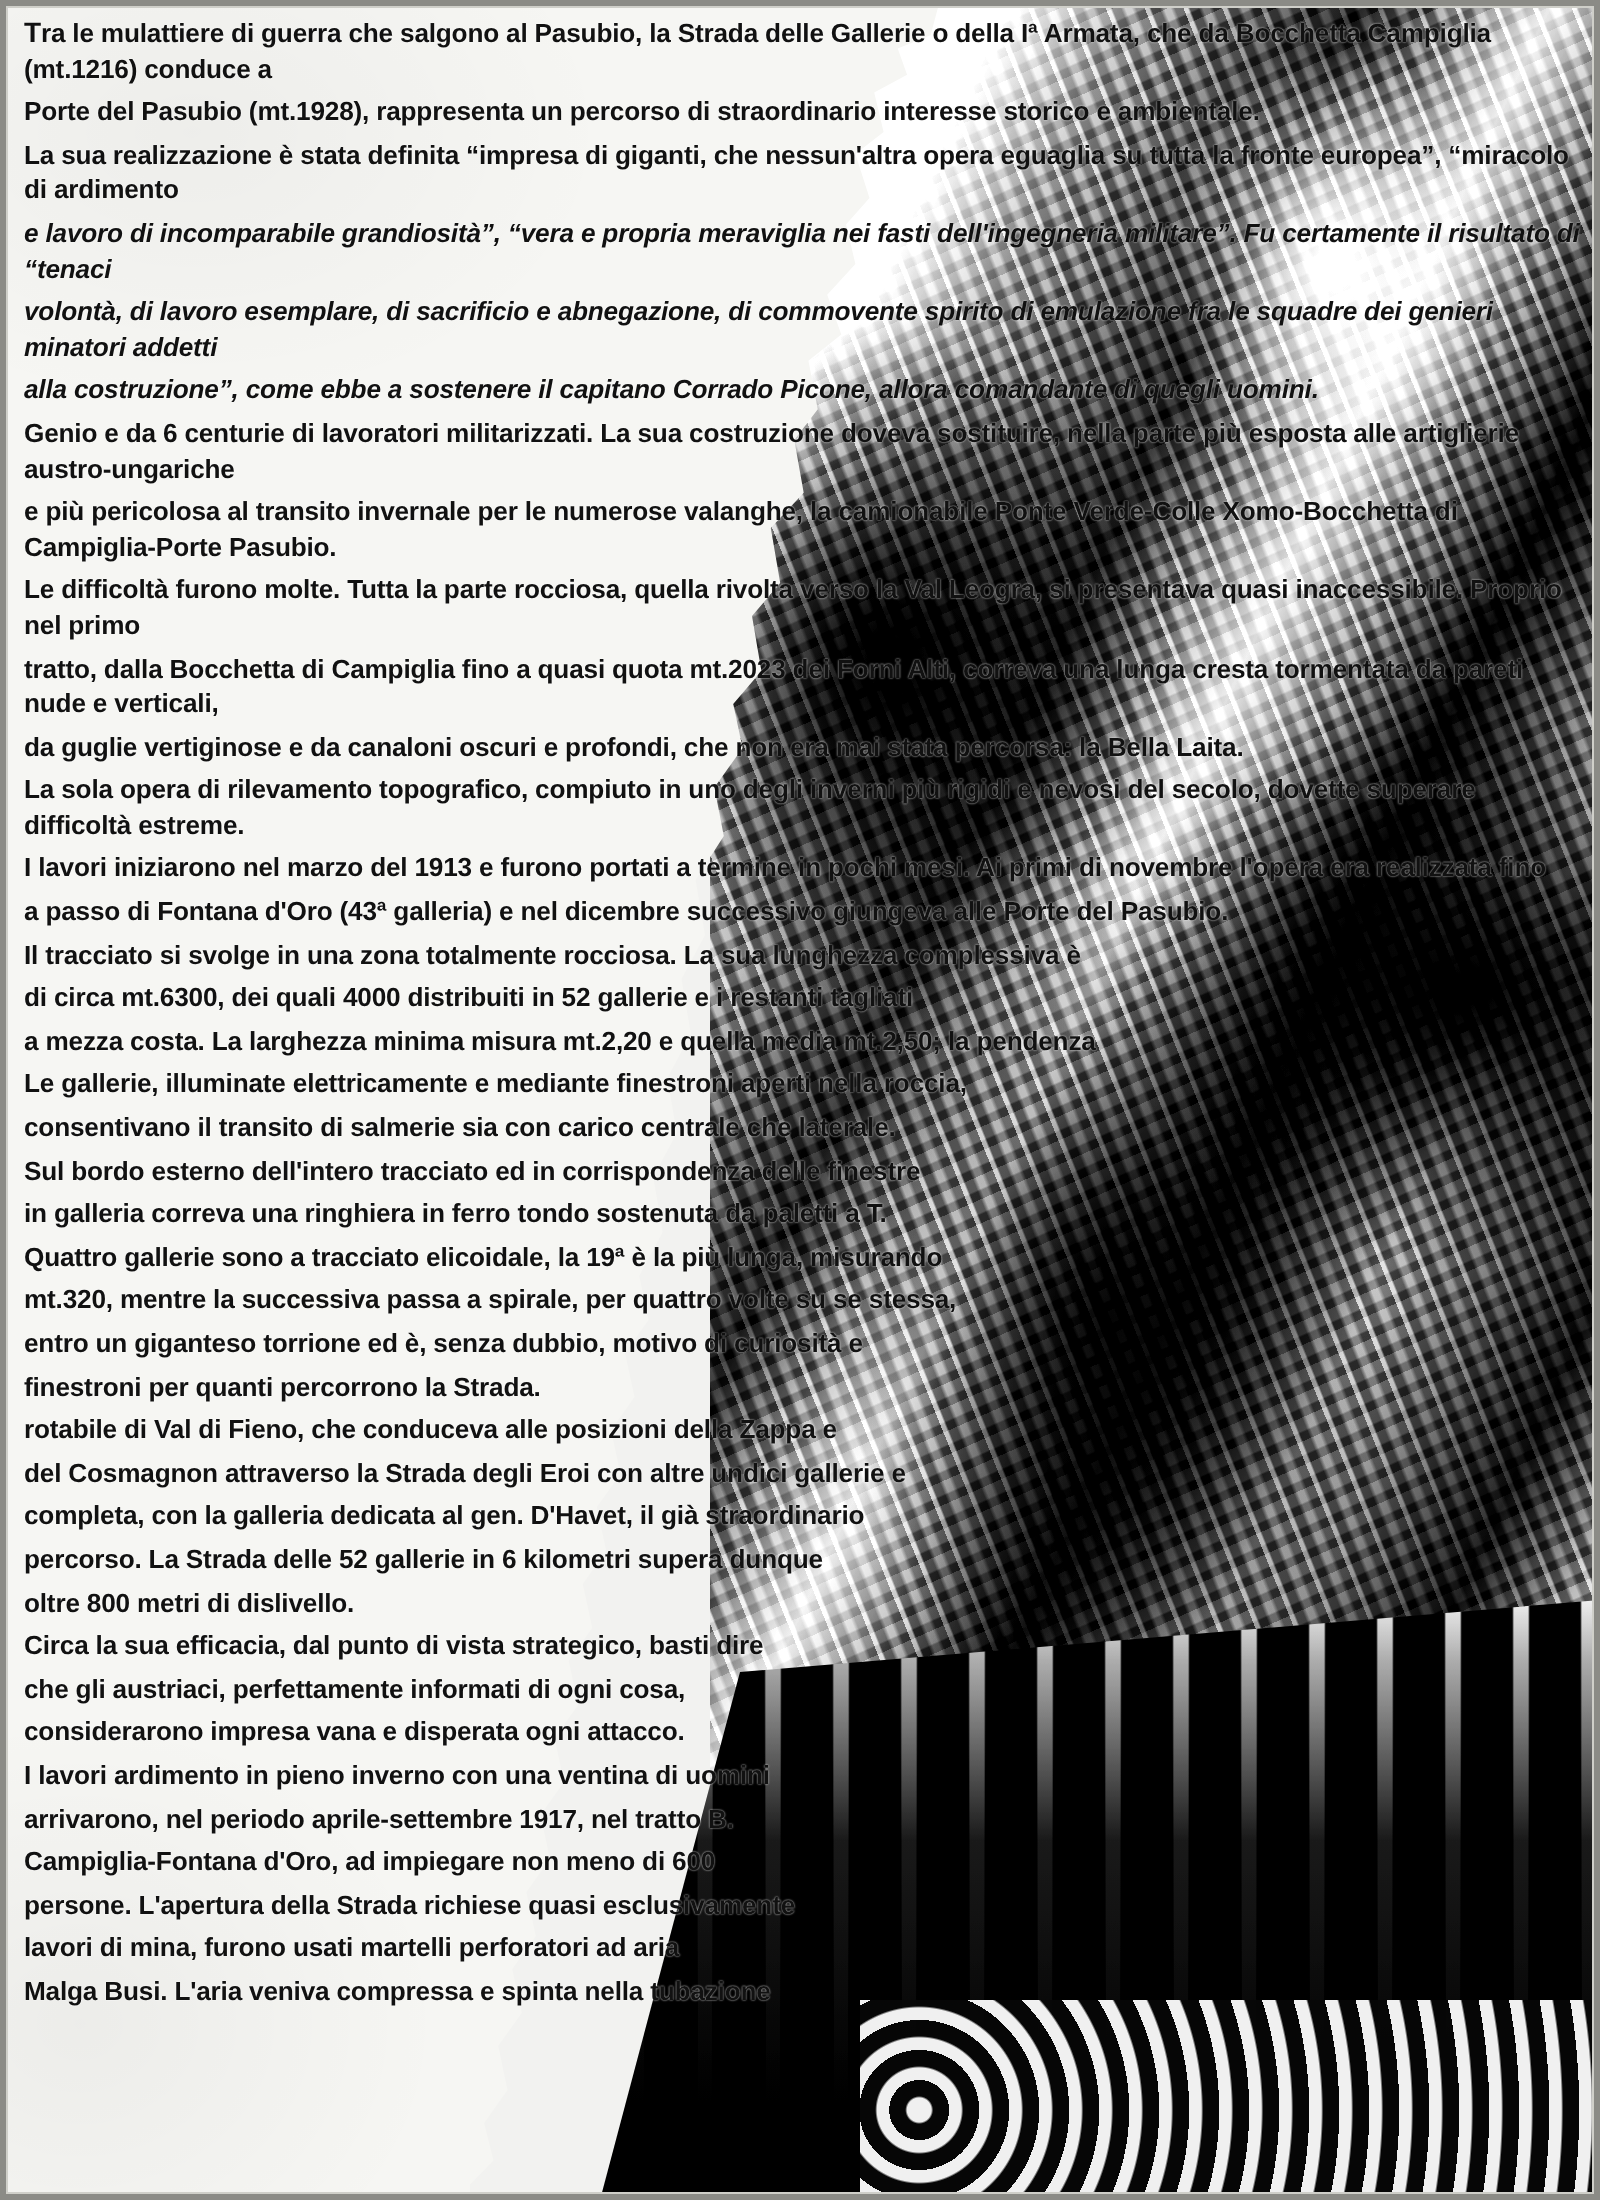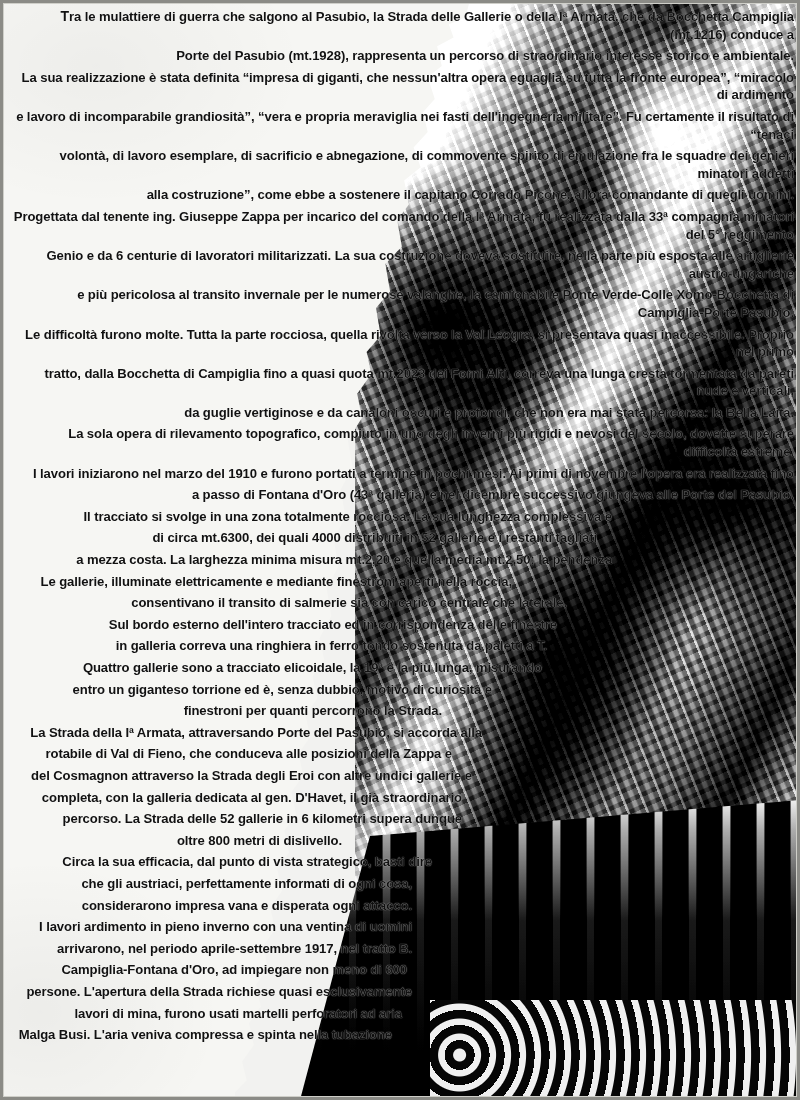--- a/index.html
+++ b/index.html
@@ -128,26 +128,26 @@
     left: 12px;
     top: 8px;
     width: 782px;
     padding: 0;
   }
   p.para {
     margin: 0 0 4px 0;
     color: #111111;
     font-size: 13.1px;
     line-height: 17.6px;
-    text-align: right;
+    text-align: left;
     letter-spacing: -0.1px;
     font-weight: 600;
     text-shadow: 0 0 1px rgba(255,255,255,0.9);
   }
-  .it { }
+  .it { font-style: italic; }
   .bigO {
     font-weight: 700;
     font-size: 14px;
   }
 </style>
 </head>
 <body>
 
 <div id="page">
 
@@ -175,23 +175,20 @@
       <span>e lavoro di incomparabile grandiosità”, “vera e propria meraviglia nei fasti dell'ingegneria militare”. Fu certamente il risultato di “tenaci</span>
     </p>
     <p class="para it">
       <span>volontà, di lavoro esemplare, di sacrificio e abnegazione, di commovente spirito di emulazione fra le squadre dei genieri minatori addetti</span>
     </p>
     <p class="para it">
       <span>alla costruzione”, come ebbe a sostenere il capitano Corrado Picone, allora comandante di quegli uomini.</span>
     </p>
 
     <p class="para">
-      <span>Progettata dal tenente ing. Giuseppe Zappa per incarico del comando della Iª Armata, fu realizzata dalla 33ª compagnia minatori del 5° reggimento</span>
-    </p>
-    <p class="para">
       <span>Genio e da 6 centurie di lavoratori militarizzati. La sua costruzione doveva sostituire, nella parte più esposta alle artiglierie austro-ungariche</span>
     </p>
     <p class="para">
       <span>e più pericolosa al transito invernale per le numerose valanghe, la camionabile Ponte Verde-Colle Xomo-Bocchetta di Campiglia-Porte Pasubio.</span>
     </p>
 
     <p class="para">
       <span>Le difficoltà furono molte. Tutta la parte rocciosa, quella rivolta verso la Val Leogra, si presentava quasi inaccessibile. Proprio nel primo</span>
     </p>
     <p class="para">
@@ -199,21 +196,21 @@
     </p>
     <p class="para">
       <span>da guglie vertiginose e da canaloni oscuri e profondi, che non era mai stata percorsa: la Bella Laita.</span>
     </p>
 
     <p class="para">
       <span>La sola opera di rilevamento topografico, compiuto in uno degli inverni più rigidi e nevosi del secolo, dovette superare difficoltà estreme.</span>
     </p>
 
     <p class="para">
-      <span>I lavori iniziarono nel marzo del 1910 e furono portati a termine in pochi mesi. Ai primi di novembre l'opera era realizzata fino</span>
+      <span>I lavori iniziarono nel marzo del 1913 e furono portati a termine in pochi mesi. Ai primi di novembre l'opera era realizzata fino</span>
     </p>
     <p class="para">
       <span>a passo di Fontana d'Oro (43ª galleria) e nel dicembre successivo giungeva alle Porte del Pasubio.</span>
     </p>
 
     <p class="para" style="width:600px">
       <span>Il tracciato si svolge in una zona totalmente rocciosa. La sua lunghezza complessiva è</span>
     </p>
     <p class="para" style="width:585px">
       <span>di circa mt.6300, dei quali 4000 distribuiti in 52 gallerie e i restanti tagliati</span>
@@ -231,30 +228,30 @@
 
     <p class="para" style="width:545px">
       <span>Sul bordo esterno dell'intero tracciato ed in corrispondenza delle finestre</span>
     </p>
     <p class="para" style="width:535px">
       <span>in galleria correva una ringhiera in ferro tondo sostenuta da paletti a T.</span>
     </p>
     <p class="para" style="width:530px">
       <span>Quattro gallerie sono a tracciato elicoidale, la 19ª è la più lunga, misurando</span>
     </p>
+    <p class="para" style="width:525px">
+      <span>mt.320, mentre la successiva passa a spirale, per quattro volte su se stessa,</span>
+    </p>
     <p class="para" style="width:480px">
       <span>entro un giganteso torrione ed è, senza dubbio, motivo di curiosità e</span>
     </p>
     <p class="para" style="width:430px">
       <span>finestroni per quanti percorrono la Strada.</span>
     </p>
 
-    <p class="para" style="width:470px">
-      <span>La Strada della Iª Armata, attraversando Porte del Pasubio, si accorda alla</span>
-    </p>
     <p class="para" style="width:440px">
       <span>rotabile di Val di Fieno, che conduceva alle posizioni della Zappa e</span>
     </p>
     <p class="para" style="width:460px">
       <span>del Cosmagnon attraverso la Strada degli Eroi con altre undici gallerie e</span>
     </p>
     <p class="para" style="width:450px">
       <span>completa, con la galleria dedicata al gen. D'Havet, il già straordinario</span>
     </p>
     <p class="para" style="width:450px">

